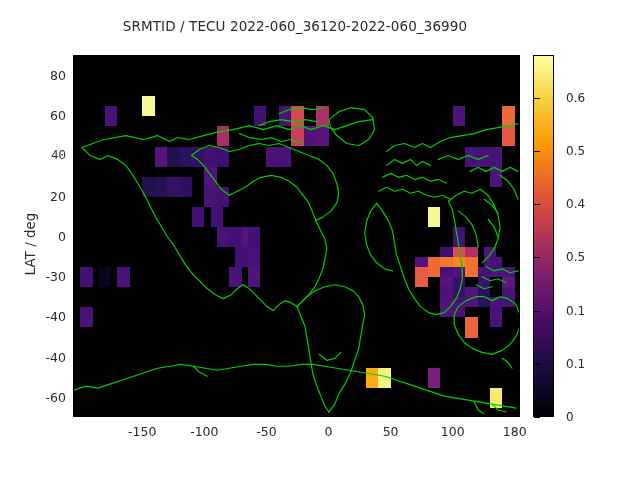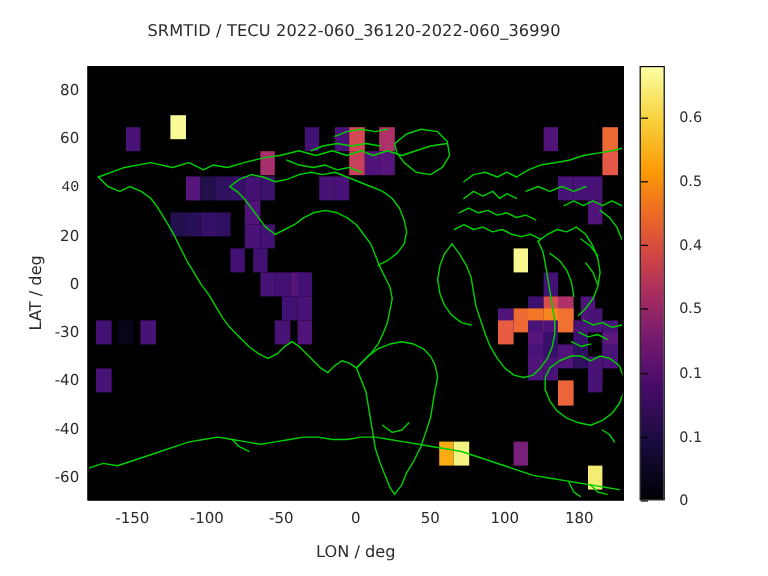--- a/index.html
+++ b/index.html
@@ -23,21 +23,21 @@
   }
   #cells,#coast,#ticklayer{position:absolute;left:0;top:0;width:100%;height:100%;}
   .cell{position:absolute;}
   .frame{
     position:absolute;left:73px;top:55px;width:447px;height:362px;
     box-sizing:border-box;border:1px solid #000000;pointer-events:none;
   }
 
   
   .xtick{position:absolute;font-size:12.5px;color:#2b2b2b;text-align:center;
-         transform:translateX(-50%);top:424px;white-space:nowrap;}
+         transform:translateX(-50%);top:424px;white-space:nowrap;margin-left:32px;}
   .ytick{position:absolute;font-size:12.5px;color:#2b2b2b;text-align:right;
          transform:translateY(-50%);right:574px;white-space:nowrap;}
   .xlabel{position:absolute;left:73px;width:447px;top:452px;text-align:center;
           font-size:13.5px;color:#2b2b2b;}
   .ylabel{position:absolute;left:-70px;top:236px;width:200px;text-align:center;
           font-size:13.5px;color:#2b2b2b;transform:rotate(-90deg);
           transform-origin:center center;}
 
   
   #cbar{
@@ -243,21 +243,20 @@
       <div style="position: absolute; height: 1px; width: 5px; background: rgb(0, 0, 0); top: 140.778px; left: 1px;"></div>
       <div style="position: absolute; height: 1px; width: 5px; background: rgb(0, 0, 0); top: 100.556px; left: 1px;"></div>
       <div style="position: absolute; height: 1px; width: 5px; background: rgb(0, 0, 0); top: 60.3333px; left: 1px;"></div>
       <div style="position: absolute; height: 1px; width: 5px; background: rgb(0, 0, 0); top: 20.1111px; left: 1px;"></div>
     </div>
   <div class="frame"></div>
 
   <div id="axis-x"></div>
   <div id="axis-y"></div>
 
-  <div class="xlabel">LON / deg</div>
   <div class="ylabel">LAT / deg</div>
 
   <div id="cbar"></div>
   <div id="cbar-ticks"></div>
 
 <div class="xtick" style="left: 110.25px;">-150</div>
     <div class="xtick" style="left: 172.333px; text-align: right;">-100</div>
     <div class="xtick" style="left: 234.417px;">-50</div>
     <div class="xtick" style="left: 296.5px;">0</div>
     <div class="xtick" style="left: 358.583px;">50</div>

